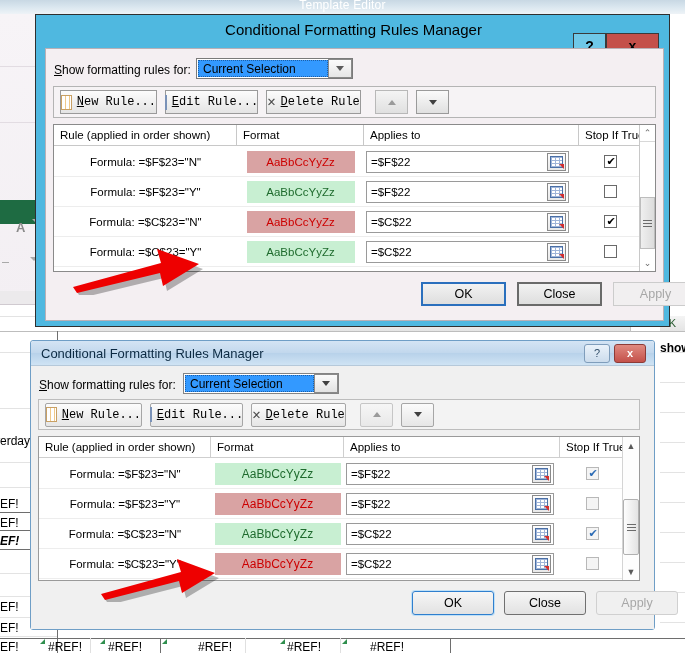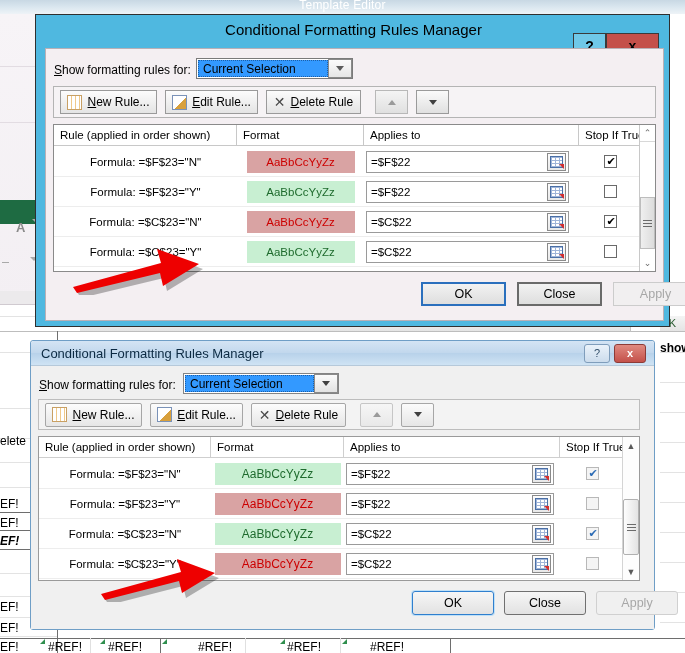--- a/index.html
+++ b/index.html
@@ -59,21 +59,21 @@
   .row-label{position:absolute;white-space:nowrap;}
   .underl{text-decoration:underline;}
 
   .combo{position:absolute;box-sizing:border-box;display:flex;align-items:center;}
   .combo .val{flex:1;padding-left:4px;white-space:nowrap;}
   .combo .arrowbox{box-sizing:border-box;display:flex;align-items:center;justify-content:center;}
   .tri-down{width:0;height:0;border-left:4px solid transparent;border-right:4px solid transparent;border-top:5px solid #404040;}
   .tri-up{width:0;height:0;border-left:4px solid transparent;border-right:4px solid transparent;border-bottom:5px solid #9a9a9a;}
   .tri-down-gray{width:0;height:0;border-left:4px solid transparent;border-right:4px solid transparent;border-top:5px solid #5c5c5c;}
 
-  .toolbar{position:absolute;box-sizing:border-box;display:flex;align-items:center;}
+  .toolbar{position:absolute;box-sizing:border-box;display:flex;align-items:center;font-family:Liberation Mono, monospace;}
   .tbtn{box-sizing:border-box;display:flex;align-items:center;justify-content:center;gap:5px;white-space:nowrap;cursor:default;}
 
   
   .listbox{position:absolute;box-sizing:border-box;background:#fff;overflow:hidden;}
   .lhead{position:absolute;left:0;top:0;right:0;display:flex;box-sizing:border-box;}
   .lhead .hc{box-sizing:border-box;padding-left:6px;white-space:nowrap;overflow:hidden;}
   .lrow{position:absolute;left:0;display:flex;align-items:center;box-sizing:border-box;}
   .c-rule{box-sizing:border-box;text-align:center;white-space:nowrap;}
   .c-fmt{box-sizing:border-box;display:flex;align-items:flex-start;justify-content:center;}
   .swatch{box-sizing:border-box;text-align:center;white-space:nowrap;}
@@ -157,21 +157,21 @@
   <div class="gridline-h" style="left:0;top:462px;width:57px;"></div>
   <div class="gridline-h" style="left:0;top:487px;width:57px;"></div>
   <div class="gridline-h dark" style="left:0;top:512px;width:57px;"></div>
   <div class="gridline-h dark" style="left:0;top:530px;width:57px;"></div>
   <div class="gridline-h dark" style="left:0;top:549px;width:57px;"></div>
   <div class="gridline-h" style="left:0;top:573px;width:57px;"></div>
   <div class="gridline-h" style="left:0;top:596px;width:57px;"></div>
   <div class="gridline-h" style="left:0;top:617px;width:57px;"></div>
   <div class="gridline-h" style="left:0;top:636px;width:57px;"></div>
 
-  <div class="cell" style="left:0;top:434px;">elete</div>
+  <div class="cell" style="left:0;top:434px;">erday</div>
   <div class="cell" style="left:0;top:497px;">EF!</div>
   <div class="cell" style="left:0;top:516px;">EF!</div>
   <div class="cell ital" style="left:0;top:534px;">EF!</div>
   <div class="cell" style="left:0;top:600px;">EF!</div>
   <div class="cell" style="left:0;top:621px;">EF!</div>
   <div class="cell" style="left:0;top:640px;">EF!</div>
 
   <div class="xl-vsb">
     <div class="thumb"></div>
   </div>

